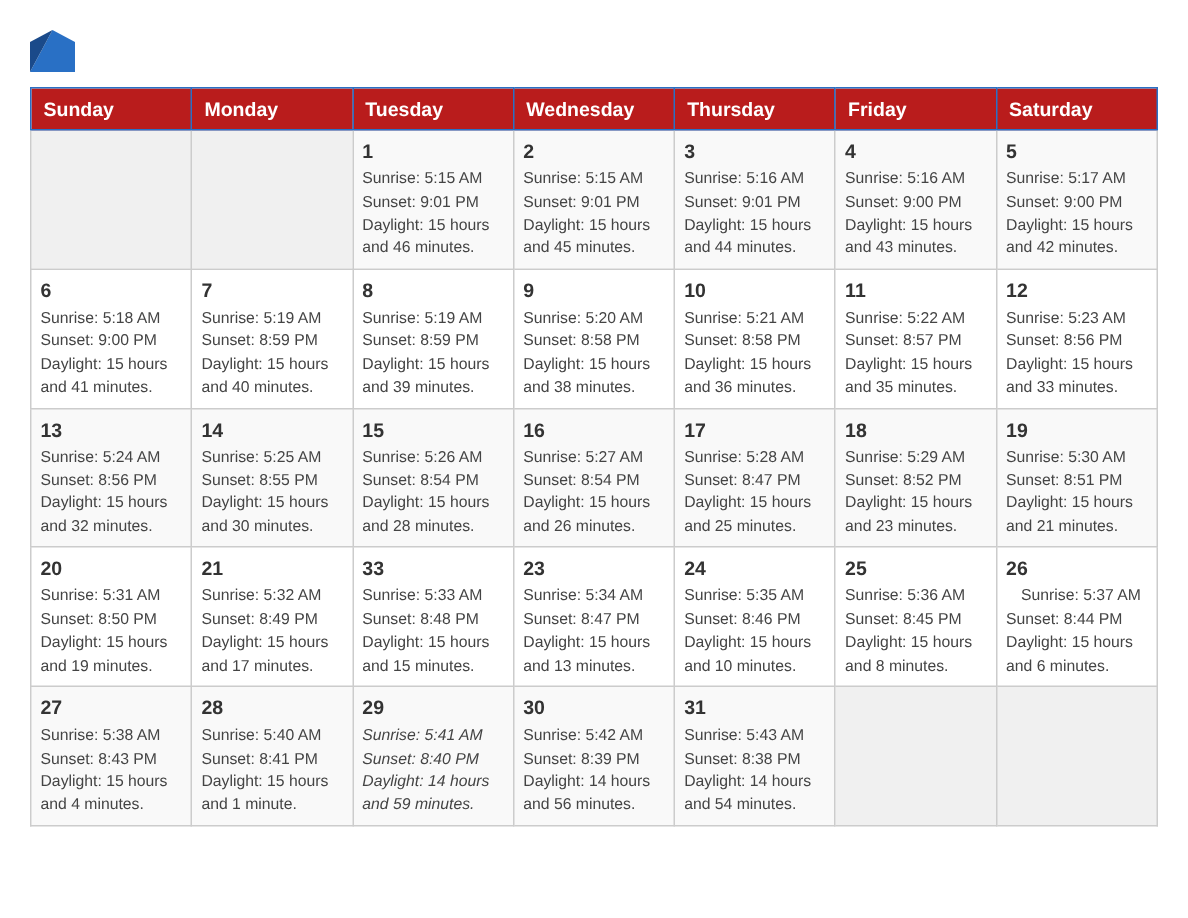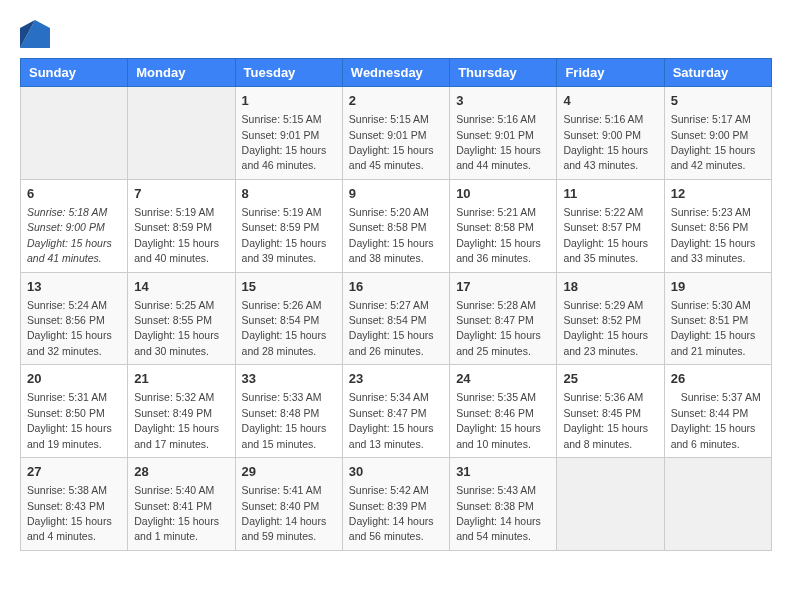--- a/index.html
+++ b/index.html
@@ -44,21 +44,21 @@
     .location {
       font-size: 16px;
       color: #555;
     }
     table {
       width: 100%;
       border-collapse: collapse;
       font-size: 11px;
     }
     thead th {
-      background-color: #3b82f6;
+      background-color: #b91c1c;
       color: #fff;
       padding: 6px 8px;
       text-align: left;
       font-size: 13px;
       font-weight: bold;
       border: 1px solid #2970c5;
     }
     tbody td {
       border: 1px solid #ccc;
       vertical-align: top;
@@ -134,21 +134,21 @@
 Sunset: 9:01 PM
 Daylight: 15 hours and 44 minutes.</span></td>
         <td><span class="day-number">4</span><span class="day-info" style="white-space: pre-line;">Sunrise: 5:16 AM
 Sunset: 9:00 PM
 Daylight: 15 hours and 43 minutes.</span></td>
         <td><span class="day-number">5</span><span class="day-info" style="white-space: pre-line;">Sunrise: 5:17 AM
 Sunset: 9:00 PM
 Daylight: 15 hours and 42 minutes.</span></td>
       </tr>
       <tr>
-        <td><span class="day-number">6</span><span class="day-info" style="white-space: pre-line; font-style: italic;">Sunrise: 5:18 AM
+        <td><span class="day-number">6</span><span class="day-info" style="white-space: pre-line;">Sunrise: 5:18 AM
 Sunset: 9:00 PM
 Daylight: 15 hours and 41 minutes.</span></td>
         <td><span class="day-number">7</span><span class="day-info" style="white-space: pre-line;">Sunrise: 5:19 AM
 Sunset: 8:59 PM
 Daylight: 15 hours and 40 minutes.</span></td>
         <td><span class="day-number">8</span><span class="day-info" style="white-space: pre-line;">Sunrise: 5:19 AM
 Sunset: 8:59 PM
 Daylight: 15 hours and 39 minutes.</span></td>
         <td><span class="day-number">9</span><span class="day-info" style="white-space: pre-line;">Sunrise: 5:20 AM
 Sunset: 8:58 PM
@@ -209,21 +209,21 @@
 Sunset: 8:44 PM
 Daylight: 15 hours and 6 minutes.</span></td>
       </tr>
       <tr>
         <td><span class="day-number">27</span><span class="day-info" style="white-space: pre-line;">Sunrise: 5:38 AM
 Sunset: 8:43 PM
 Daylight: 15 hours and 4 minutes.</span></td>
         <td><span class="day-number">28</span><span class="day-info" style="white-space: pre-line;">Sunrise: 5:40 AM
 Sunset: 8:41 PM
 Daylight: 15 hours and 1 minute.</span></td>
-        <td><span class="day-number">29</span><span class="day-info" style="white-space: pre-line;">Sunrise: 5:41 AM
+        <td><span class="day-number">29</span><span class="day-info" style="white-space: pre-line; font-style: italic;">Sunrise: 5:41 AM
 Sunset: 8:40 PM
 Daylight: 14 hours and 59 minutes.</span></td>
         <td><span class="day-number">30</span><span class="day-info" style="white-space: pre-line;">Sunrise: 5:42 AM
 Sunset: 8:39 PM
 Daylight: 14 hours and 56 minutes.</span></td>
         <td><span class="day-number">31</span><span class="day-info" style="white-space: pre-line;">Sunrise: 5:43 AM
 Sunset: 8:38 PM
 Daylight: 14 hours and 54 minutes.</span></td>
         <td class="empty"></td>
         <td class="empty"></td>

